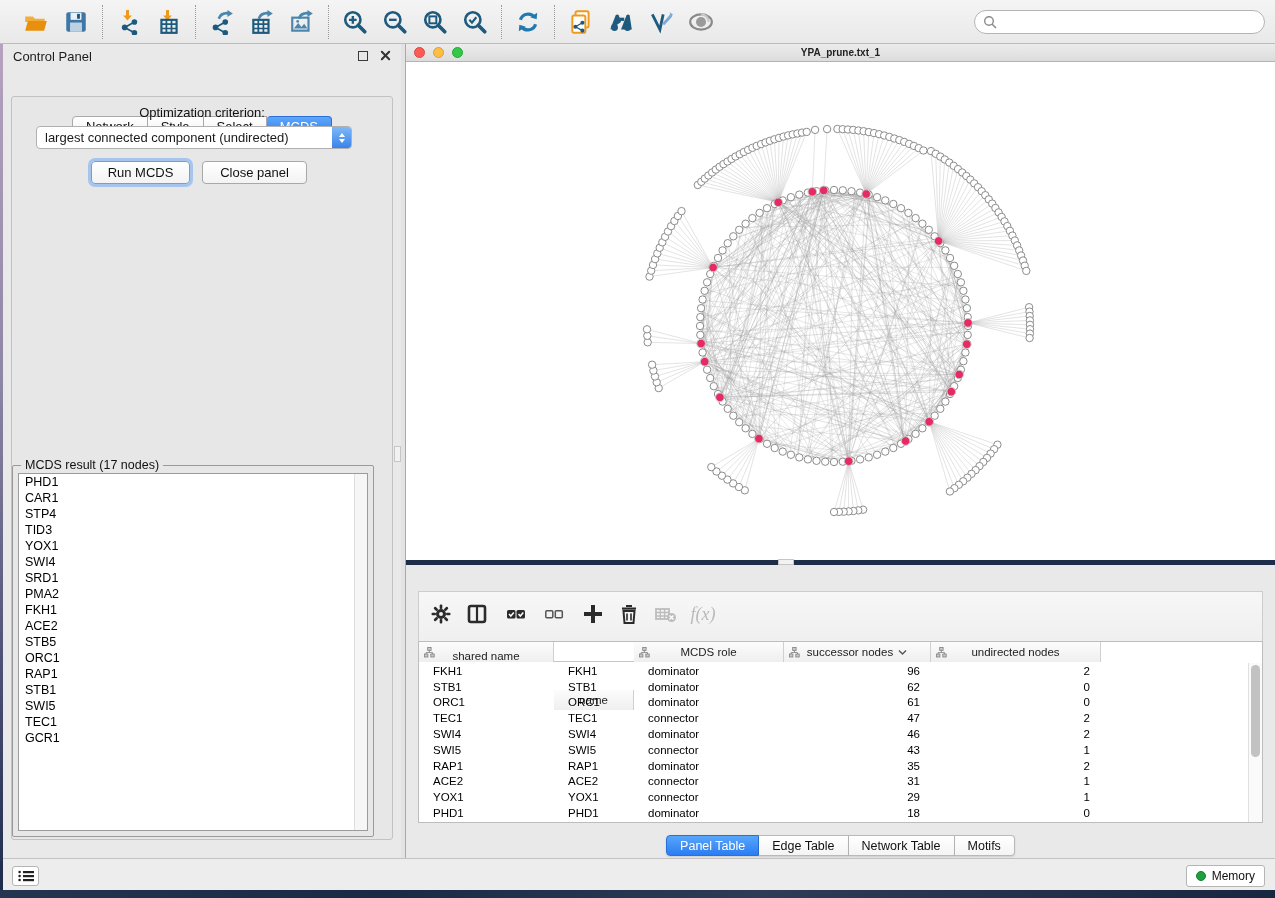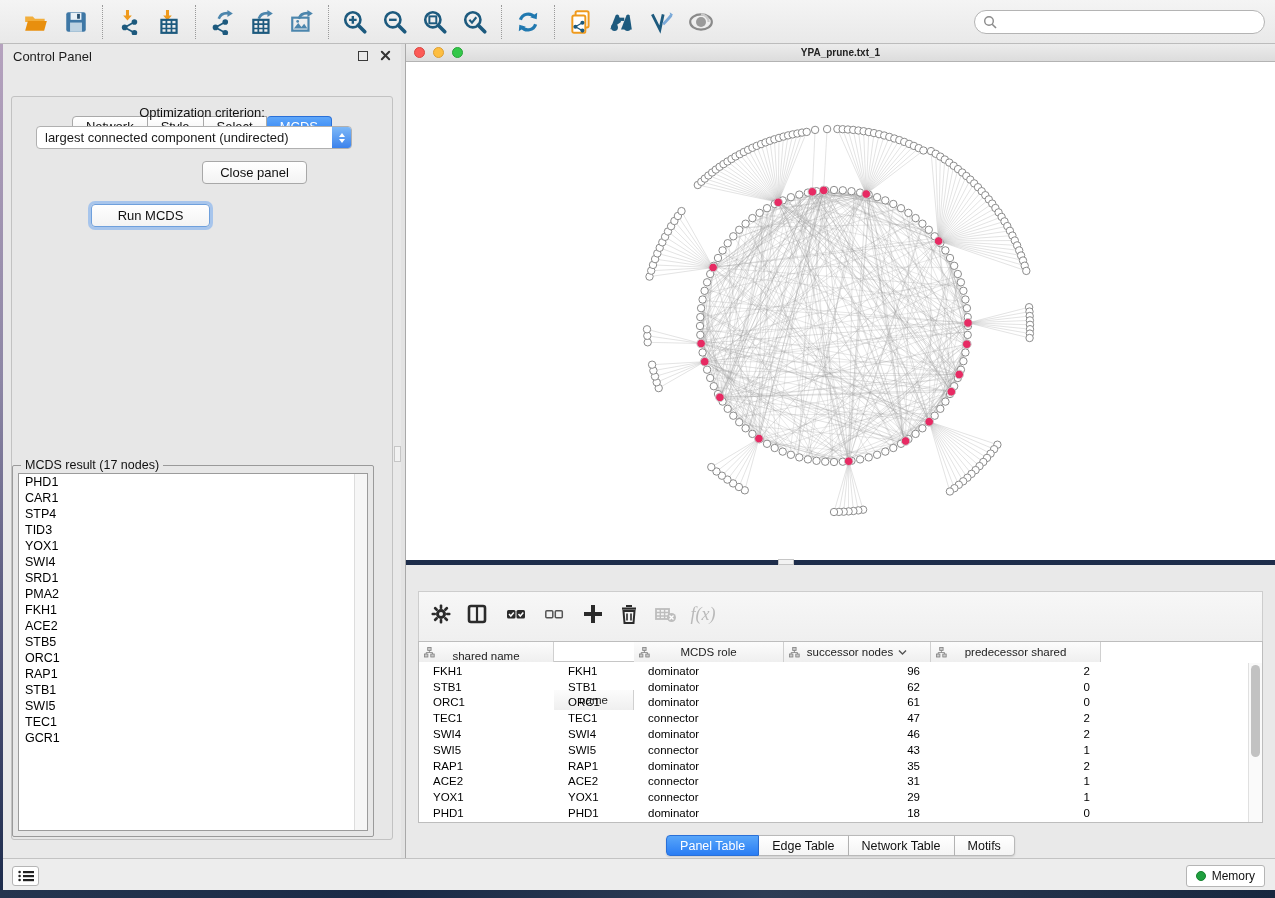--- a/index.html
+++ b/index.html
@@ -45,21 +45,21 @@
   #opt-label { position:absolute; left:0; top:61px; width:100%; text-align:center; font-size:13px; color:#111; }
   #opt-select { position:absolute; left:33px; top:82px; width:316px; height:23px; background:#fff;
     border:1px solid #b0b0b0; border-radius:4px; display:flex; align-items:center; font-size:13px;gap:44px; }
   #opt-select .sel-text { flex:1; padding:0 8px; white-space:nowrap; overflow:hidden; }
   #opt-select .sel-cap { width:19px; height:21px; border-radius:0 3px 3px 0;
     background:linear-gradient(180deg,#7db8f7,#3b82ec); display:flex; flex-direction:column; align-items:center; justify-content:center; gap:2px; }
   .chev-up { width:0; height:0; border-left:3.5px solid transparent; border-right:3.5px solid transparent; border-bottom:4px solid #fff; }
   .chev-dn { width:0; height:0; border-left:3.5px solid transparent; border-right:3.5px solid transparent; border-top:4px solid #fff; }
   .cp-btn { position:absolute; top:117px; height:23px; background:linear-gradient(180deg,#ffffff,#f3f3f3);
     border:1px solid #a8a8a8; border-radius:4px; font-size:13px; display:flex; align-items:center; justify-content:center; color:#111; }
-  #run-btn { left:88px; width:119px; border-color:#6fa0dc; box-shadow:0 0 0 3px rgba(115,170,240,.55);margin-top:43px; }
+  #run-btn { left:88px; width:99px; border-color:#6fa0dc; box-shadow:0 0 0 3px rgba(115,170,240,.55); }
   #closepanel-btn { left:199px; width:105px; }
 
   #mcds-fieldset { position:absolute; left:9px; top:421px; width:362px; height:372px;
     border:1px solid #9a9a9a; border-radius:2px; }
   #mcds-legend { position:absolute; left:8px; top:-8px; background:#e7e7e7; padding:0 4px; font-size:12.5px; color:#111; }
   #mcds-list { position:absolute; left:5px; top:7px; right:5px; bottom:5px; background:#fff; border:1px solid #9b9b9b; overflow:hidden; }
   #mcds-scroll { position:absolute; right:0; top:0; bottom:0; width:13px; background:#f6f6f6; border-left:1px solid #ddd; }
   .mcds-item { font-size:12.5px; line-height:16px; padding-left:6px; color:#000; }
 
   
@@ -1230,21 +1230,21 @@
             <path d="M1 1.5 l3.5 3.5 3.5 -3.5" fill="none" stroke="#555" stroke-width="1.4"></path>
           </svg>
         </div>
         <div class="th-cell" style="width: 170px;">
           <svg class="tree-ico" width="11" height="11" viewBox="0 0 11 11">
  <rect x="3.7" y="0.5" width="3.4" height="3" fill="#c9c9c9" stroke="#808080" stroke-width="0.8"></rect>
  <rect x="0.5" y="7" width="3.4" height="3" fill="#c9c9c9" stroke="#808080" stroke-width="0.8"></rect>
  <rect x="6.8" y="7" width="3.4" height="3" fill="#c9c9c9" stroke="#808080" stroke-width="0.8"></rect>
  <path d="M5.4 3.5 v2 M2.2 7 v-1.5 h6.3 V7" fill="none" stroke="#808080" stroke-width="0.8"></path>
           </svg>
-          <span>predecessor shared</span>
+          <span>undirected nodes</span>
         </div>
         <div class="th-cell th-filler"></div>
       </div>
     <div id="tp-rows">
         <div class="t-row">
           <div class="t-cell t-left" style="width: 135px;">FKH1</div>
           <div class="t-cell t-left" style="width: 80px;">FKH1</div>
           <div class="t-cell t-left" style="width: 150px;">dominator</div>
           <div class="t-cell t-right" style="width: 147px;">96</div>
           <div class="t-cell t-right" style="width: 170px;">2</div>

